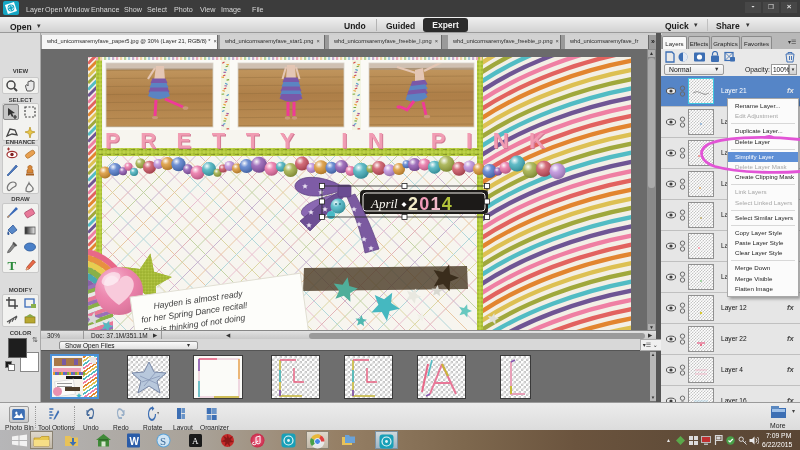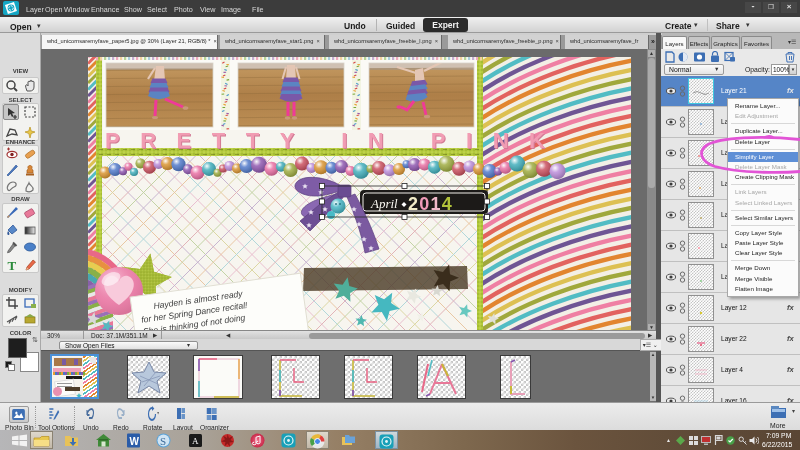--- a/index.html
+++ b/index.html
@@ -32,21 +32,21 @@
 </div>
 
 <div class="abs" style="left:0;top:17px;width:800px;height:16px;background:linear-gradient(#f0f0f0,#d2d2d2);border-bottom:1px solid #9a9a9a;">
  <span class="abs txt" style="left:10px;top:4.5px;font-size:8.5px;font-weight:bold;color:#1a1a1a;">Open</span>
  <span class="abs txt" style="left:37px;top:4.5px;font-size:7px;color:#333;">▾</span>
  <span class="abs txt" style="left:344px;top:4px;font-size:8.5px;font-weight:bold;color:#1a1a1a;">Undo</span>
  <span class="abs" style="left:376px;top:2px;width:1px;height:12px;background:#b4b4b4;"></span>
  <span class="abs txt" style="left:386px;top:4px;font-size:8.5px;font-weight:bold;color:#1a1a1a;">Guided</span>
 
  <div class="abs" style="left:423px;top:1px;width:45px;height:14px;background:#2b2b2b;border-radius:3px;color:#f2f2f2;font-size:8.5px;font-weight:bold;text-align:center;line-height:14px;">Expert</div>
- <span class="abs txt" style="left:665px;top:4px;font-size:8.5px;font-weight:bold;color:#1a1a1a;">Create</span>
+ <span class="abs txt" style="left:665px;top:4px;font-size:8.5px;font-weight:bold;color:#1a1a1a;">Quick</span>
  <span class="abs txt" style="left:694px;top:4px;font-size:7px;color:#333;">▾</span>
  <span class="abs" style="left:707px;top:2px;width:1px;height:12px;background:#c0c0c0;"></span>
  <span class="abs txt" style="left:716px;top:4px;font-size:8.5px;font-weight:bold;color:#1a1a1a;">Share</span>
  <span class="abs txt" style="left:746px;top:4px;font-size:7px;color:#333;">▾</span>
 </div>
 
 <div class="abs" style="left:41px;top:33px;width:621px;height:16px;background:#9a9a9a;"></div>
 <div class="abs" style="left:41px;top:33px;width:621px;height:2px;background:#cfcfcf;"></div>
 <div class="abs" style="left:42px;top:35px;width:176px;height:14px;background:#f6f6f6;border-right:1px solid #6a6a6a;overflow:hidden;font-size:5.7px;color:#2a2a2a;line-height:13px;padding-left:5px;white-space:nowrap;">whd_unicornsaremyfave_paper5.jpg @ 30% (Layer 21, RGB/8) *<span style="margin-left:3px;color:#444;">×</span></div>
 <div class="abs" style="left:220px;top:35px;width:105px;height:14px;background:#d2d2d2;border-right:1px solid #6a6a6a;overflow:hidden;font-size:5.7px;color:#2a2a2a;line-height:13px;padding-left:5px;white-space:nowrap;">whd_unicornsaremyfave_star1.png<span style="margin-left:3px;color:#444;">×</span></div>

